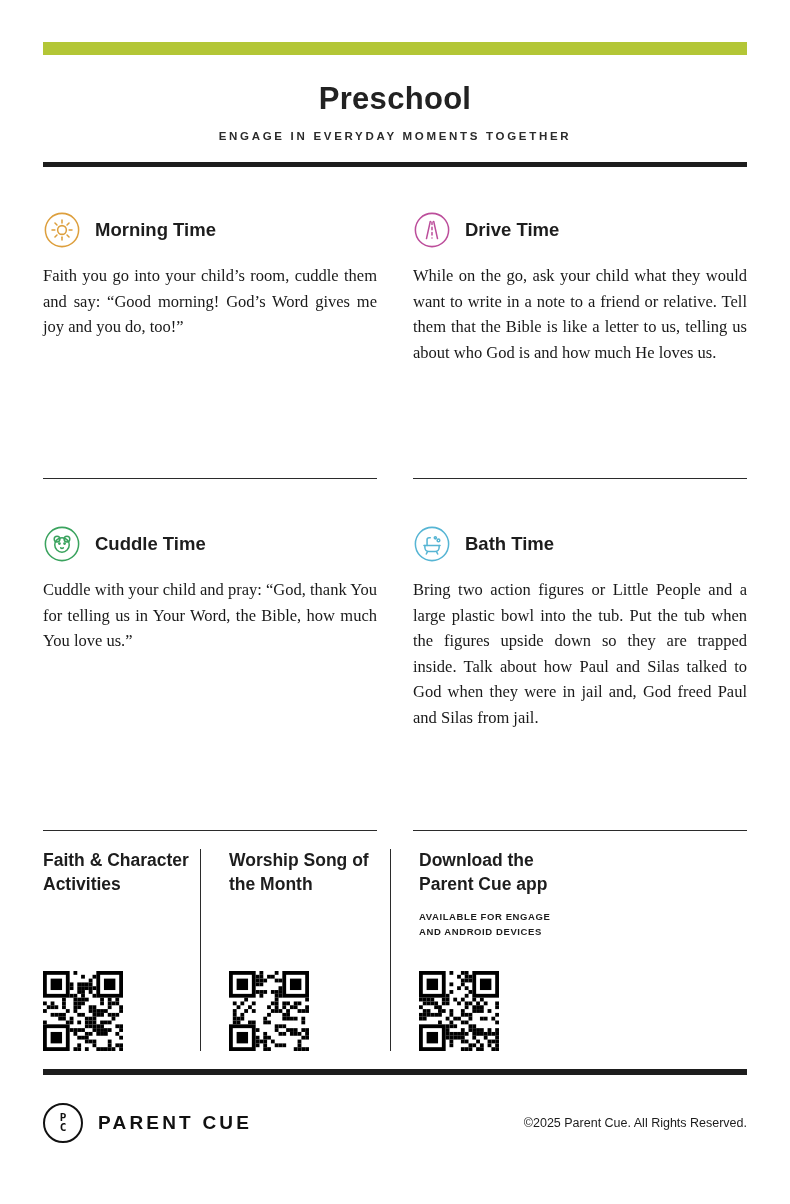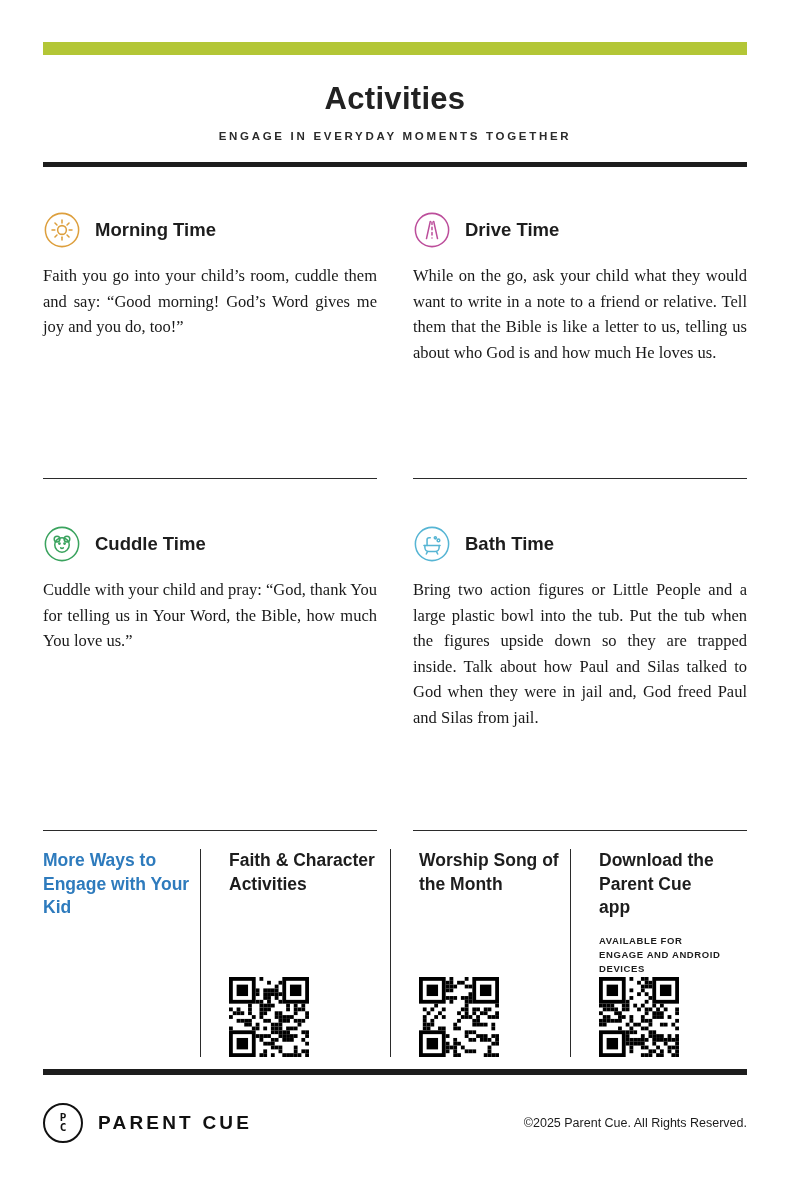--- a/index.html
+++ b/index.html
@@ -54,21 +54,21 @@
   .brand-text{font-weight:700;font-size:19px;letter-spacing:3.2px;color:#111;}
   .copyright{font-size:12.5px;color:#1c1c1c;}
 </style>
 </head>
 <body>
 
 <div class="page">
 
   <div class="accent-bar"></div>
 
-  <div class="page-title">Activities</div>
+  <div class="page-title">Preschool</div>
   <div class="page-subtitle">ENGAGE IN EVERYDAY MOMENTS TOGETHER</div>
 
   <div class="rule-thick"></div>
 
   <div class="sections">
 
     <div class="section-cell">
       <div class="section-head">
         <span class="icon-circle c-morning">
           <svg viewBox="0 0 40 40" fill="none" stroke="currentColor" stroke-width="1.6" stroke-linecap="round">
@@ -137,23 +137,20 @@
           </svg>
         </span>
         <span class="section-title">Bath Time</span>
       </div>
       <div class="section-body">Bring two action figures or Little People and a large plastic bowl into the tub. Put the tub when the figures upside down so they are trapped inside. Talk about how Paul and Silas talked to God when they were in jail and, God freed Paul and Silas from jail.</div>
     </div>
 
   </div>
 
   <div class="more-grid">
-    <div class="more-col">
-      <div class="more-heading-blue">More Ways to Engage with Your Kid</div>
-    </div>
     <div class="more-col">
       <div class="more-heading">Faith &amp; Character Activities</div>
       <div class="qr">
           <svg width="80" height="80" viewBox="0 0 80 80">
             <rect width="80" height="80" fill="#fff"></rect>
             <rect x="30.476190476190474" y="0" width="3.8095238095238093" height="3.8095238095238093" fill="#000"></rect>
             <rect x="38.095238095238095" y="3.8095238095238093" width="3.8095238095238093" height="3.8095238095238093" fill="#000"></rect>
             <rect x="49.52380952380952" y="3.8095238095238093" width="3.8095238095238093" height="3.8095238095238093" fill="#000"></rect>
             <rect x="45.71428571428571" y="7.619047619047619" width="3.8095238095238093" height="3.8095238095238093" fill="#000"></rect>
             <rect x="26.666666666666664" y="11.428571428571427" width="3.8095238095238093" height="3.8095238095238093" fill="#000"></rect>

